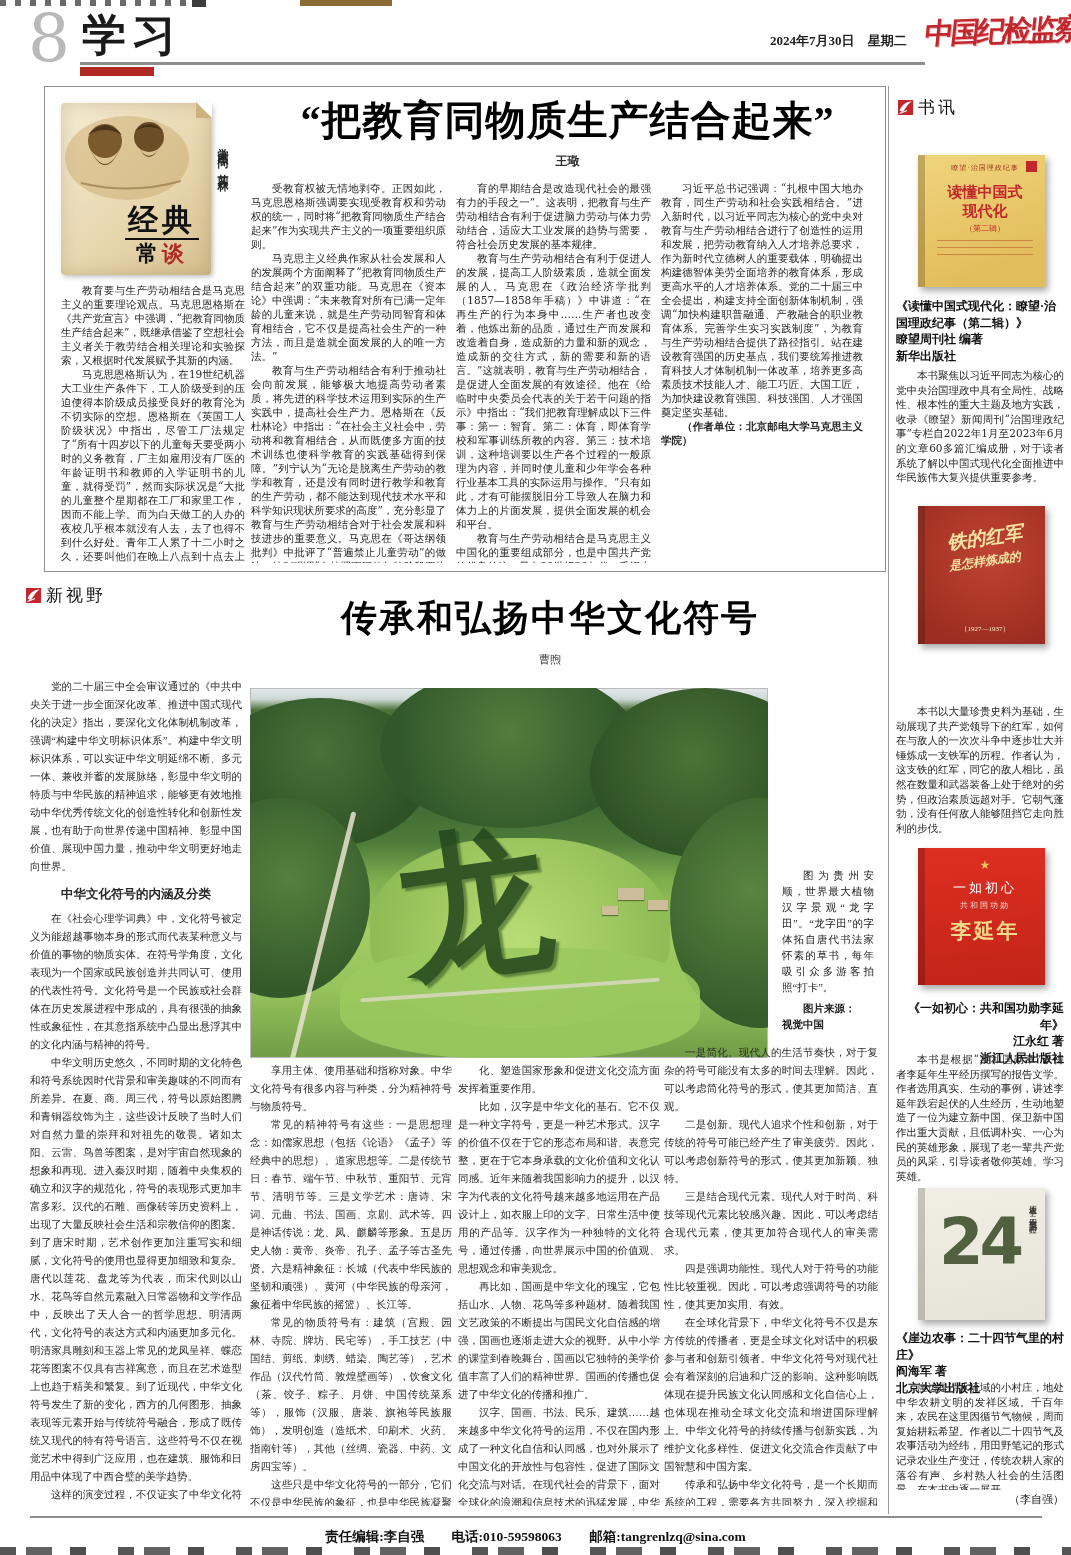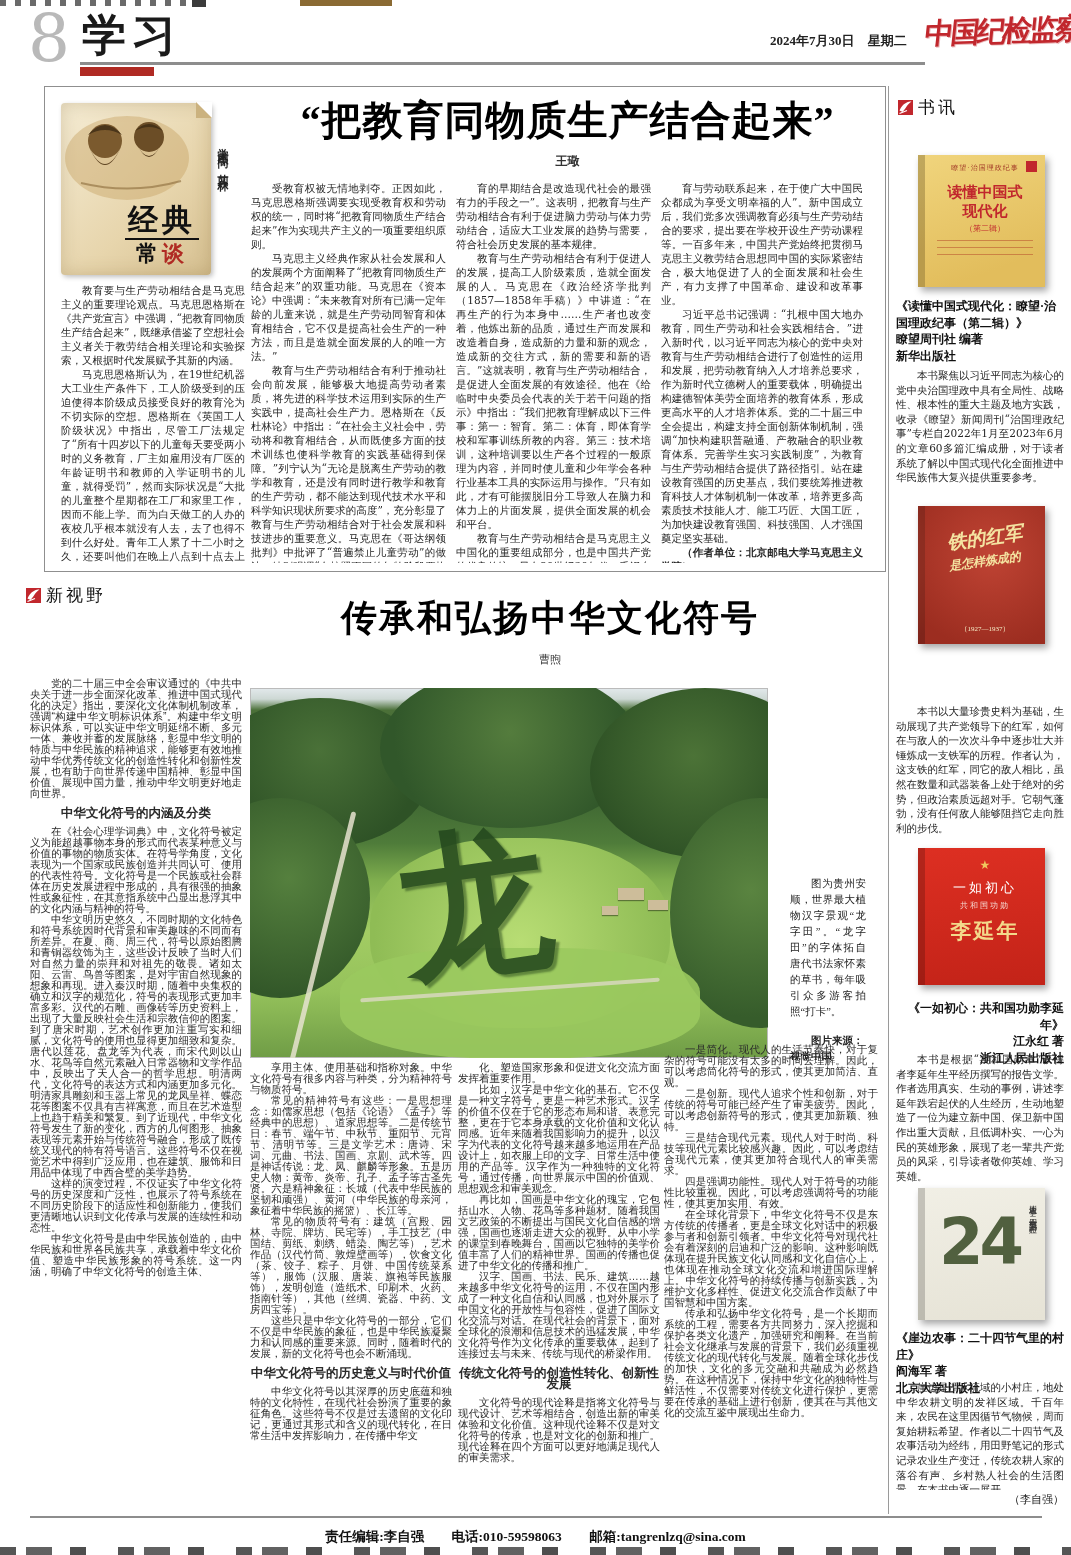--- a/index.html
+++ b/index.html
@@ -53,22 +53,22 @@
 
   
   .sect-label{display:flex;align-items:center;gap:5px;font-size:17px;letter-spacing:3px;color:#111;}
   .sect-icon{width:15px;height:15px;background:#c1272d;display:inline-block;flex:0 0 auto;}
   .sect-icon svg{display:block;}
 
   
   .a2head{left:230px;top:594px;width:640px;text-align:center;font-size:36px;font-weight:900;letter-spacing:2px;color:#000;}
   .a2byline{left:230px;top:652px;width:640px;text-align:center;font-size:11px;color:#333;font-family:"DejaVu Sans",sans-serif;}
   .a2col{position:absolute;overflow:hidden;}
-  .a2col p{margin:0;text-indent:2em;text-align:justify;font-size:10.5px;line-height:11px;
-      color:#2a2a2a;font-family:Liberation Sans, sans-serif;}
+  .a2col p{margin:0;text-indent:2em;text-align:justify;font-size:10.5px;line-height:18px;
+      color:#2a2a2a;font-family:Liberation Serif, serif;}
   .a2col p.h{font-weight:bold;text-align:center;text-indent:0;font-size:12.5px;margin:9px 0 7px;}
   .c2-1{left:30px;top:678px;width:212px;height:828px;}
   .c2-2{left:250px;top:1062px;width:202px;height:444px;}
   .c2-3{left:458px;top:1062px;width:202px;height:444px;}
   .c2-4{left:664px;top:1044px;width:214px;height:462px;}
 
   
   .photo{left:250px;top:688px;width:518px;height:370px;overflow:hidden;
       background:linear-gradient(180deg,#e3e9ec 0%,#cdd8d4 3%,#4b7038 6%,#3a6030 26%,#4f7c3a 42%,#7fae4e 52%,#a2cc63 66%,#95c25b 82%,#6f9c46 100%);
       box-shadow:0 0 0 1px #bbb inset;}
@@ -84,21 +84,21 @@
   .road{position:absolute;left:70px;top:120px;width:5px;height:260px;background:#e6e3cf;border-radius:4px;transform:rotate(14deg);opacity:.85;}
   .road2{position:absolute;left:110px;top:300px;width:300px;height:4px;background:#dcd9c4;border-radius:4px;transform:rotate(-4deg);opacity:.8;}
   .house{position:absolute;background:#cdbd9a;box-shadow:0 1px 1px rgba(0,0,0,.4);}
   .h1{left:368px;top:200px;width:26px;height:12px;}
   .h2{left:398px;top:212px;width:20px;height:10px;}
   .h3{left:352px;top:218px;width:16px;height:9px;}
   .dragon{position:absolute;left:150px;top:140px;font-size:150px;font-weight:900;color:#24481d;
       transform:rotate(-8deg) scaleY(1.05);opacity:.88;font-family:"DejaVu Serif",serif;
       text-shadow:3px 3px 2px rgba(20,50,15,.5);line-height:1;}
   .caption{left:778px;top:864px;width:100px;height:196px;overflow:hidden;}
-  .caption p{margin:12px;text-indent:2em;text-align:justify;font-size:10.5px;line-height:16px;color:#222;}
+  .caption p{margin:4px;text-indent:2em;text-align:justify;font-size:10.5px;line-height:16px;color:#222;}
   .caption .src{font-weight:bold;font-family:"DejaVu Sans",sans-serif;white-space:pre-line;}
 
   
   .vdiv{left:888px;top:86px;width:1px;height:1428px;background:#9a9a9a;}
   .sidebar{left:896px;top:86px;width:168px;height:1430px;}
   .sb-label{position:absolute;left:2px;top:10px;}
   .book-cover{position:absolute;left:22px;width:120px;border-left:7px solid rgba(0,0,0,.18);
       box-shadow:3px 4px 7px rgba(0,0,0,.35);}
   .binfo{position:absolute;left:0;width:168px;font-size:12px;line-height:16.5px;font-weight:bold;color:#111;overflow:hidden;}
   .bdesc{position:absolute;left:0;width:168px;overflow:hidden;}
@@ -187,21 +187,20 @@
         <p class="p">受教育权被无情地剥夺。正因如此，马克思恩格斯强调要实现受教育权和劳动权的统一，同时将“把教育同物质生产结合起来”作为实现共产主义的一项重要组织原则。</p>
         <p class="p">马克思主义经典作家从社会发展和人的发展两个方面阐释了“把教育同物质生产结合起来”的双重功能。马克思在《资本论》中强调：“未来教育对所有已满一定年龄的儿童来说，就是生产劳动同智育和体育相结合，它不仅是提高社会生产的一种方法，而且是造就全面发展的人的唯一方法。”</p>
         <p class="p">教育与生产劳动相结合有利于推动社会向前发展，能够极大地提高劳动者素质，将先进的科学技术运用到实际的生产实践中，提高社会生产力。恩格斯在《反杜林论》中指出：“在社会主义社会中，劳动将和教育相结合，从而既使多方面的技术训练也使科学教育的实践基础得到保障。”列宁认为“无论是脱离生产劳动的教学和教育，还是没有同时进行教学和教育的生产劳动，都不能达到现代技术水平和科学知识现状所要求的高度”，充分彰显了教育与生产劳动相结合对于社会发展和科技进步的重要意义。马克思在《哥达纲领批判》中批评了“普遍禁止儿童劳动”的做法，特别强调“在按照不同的年龄阶段严格调节劳动时间并采取其他保护儿童的预防措施的条件下，生产劳动和教</p>
       </div>
     <div class="a1col c1-3">
         <p class="p">育的早期结合是改造现代社会的最强有力的手段之一”。这表明，把教育与生产劳动相结合有利于促进脑力劳动与体力劳动结合，适应大工业发展的趋势与需要，符合社会历史发展的基本规律。</p>
         <p class="p">教育与生产劳动相结合有利于促进人的发展，提高工人阶级素质，造就全面发展的人。马克思在《政治经济学批判（1857—1858年手稿）》中讲道：“在再生产的行为本身中……生产者也改变着，他炼出新的品质，通过生产而发展和改造着自身，造成新的力量和新的观念，造成新的交往方式，新的需要和新的语言。”这就表明，教育与生产劳动相结合，是促进人全面发展的有效途径。他在《给临时中央委员会代表的关于若干问题的指示》中指出：“我们把教育理解成以下三件事：第一：智育。第二：体育，即体育学校和军事训练所教的内容。第三：技术培训，这种培训要以生产各个过程的一般原理为内容，并同时使儿童和少年学会各种行业基本工具的实际运用与操作。”只有如此，才有可能摆脱旧分工导致人在脑力和体力上的片面发展，提供全面发展的机会和平台。</p>
         <p class="p">教育与生产劳动相结合是马克思主义中国化的重要组成部分，也是中国共产党的优良传统。早在20世纪30年代，毛泽东就指出，苏维埃文化教育的总方针“在于使教</p>
       </div>
     <div class="a1col c1-4">
-        <p class="p">育与劳动联系起来，在于使广大中国民众都成为享受文明幸福的人”。新中国成立后，我们党多次强调教育必须与生产劳动结合的要求，提出要在学校开设生产劳动课程等。一百多年来，中国共产党始终把贯彻马克思主义教劳结合思想同中国的实际紧密结合，极大地促进了人的全面发展和社会生产，有力支撑了中国革命、建设和改革事业。</p>
         <p class="p">习近平总书记强调：“扎根中国大地办教育，同生产劳动和社会实践相结合。”进入新时代，以习近平同志为核心的党中央对教育与生产劳动相结合进行了创造性的运用和发展，把劳动教育纳入人才培养总要求，作为新时代立德树人的重要载体，明确提出构建德智体美劳全面培养的教育体系，形成更高水平的人才培养体系。党的二十届三中全会提出，构建支持全面创新体制机制，强调“加快构建职普融通、产教融合的职业教育体系。完善学生实习实践制度”，为教育与生产劳动相结合提供了路径指引。站在建设教育强国的历史基点，我们要统筹推进教育科技人才体制机制一体改革，培养更多高素质技术技能人才、能工巧匠、大国工匠，为加快建设教育强国、科技强国、人才强国奠定坚实基础。</p>
         <p class="note">（作者单位：北京邮电大学马克思主义学院）</p>
       </div>
   </div>
 
   <div class="abs sect-label" style="left:26px;top:584px;">
     <span class="sect-icon">
       <svg viewBox="0 0 10 10" width="15" height="15">
           <path d="M1 7 C3 2 7 1 9 1 C6 3 5 6 3 8 Z" fill="#fff"></path>
           <path d="M1 9 L6 7" stroke="#fff" stroke-width="0.8"></path>

